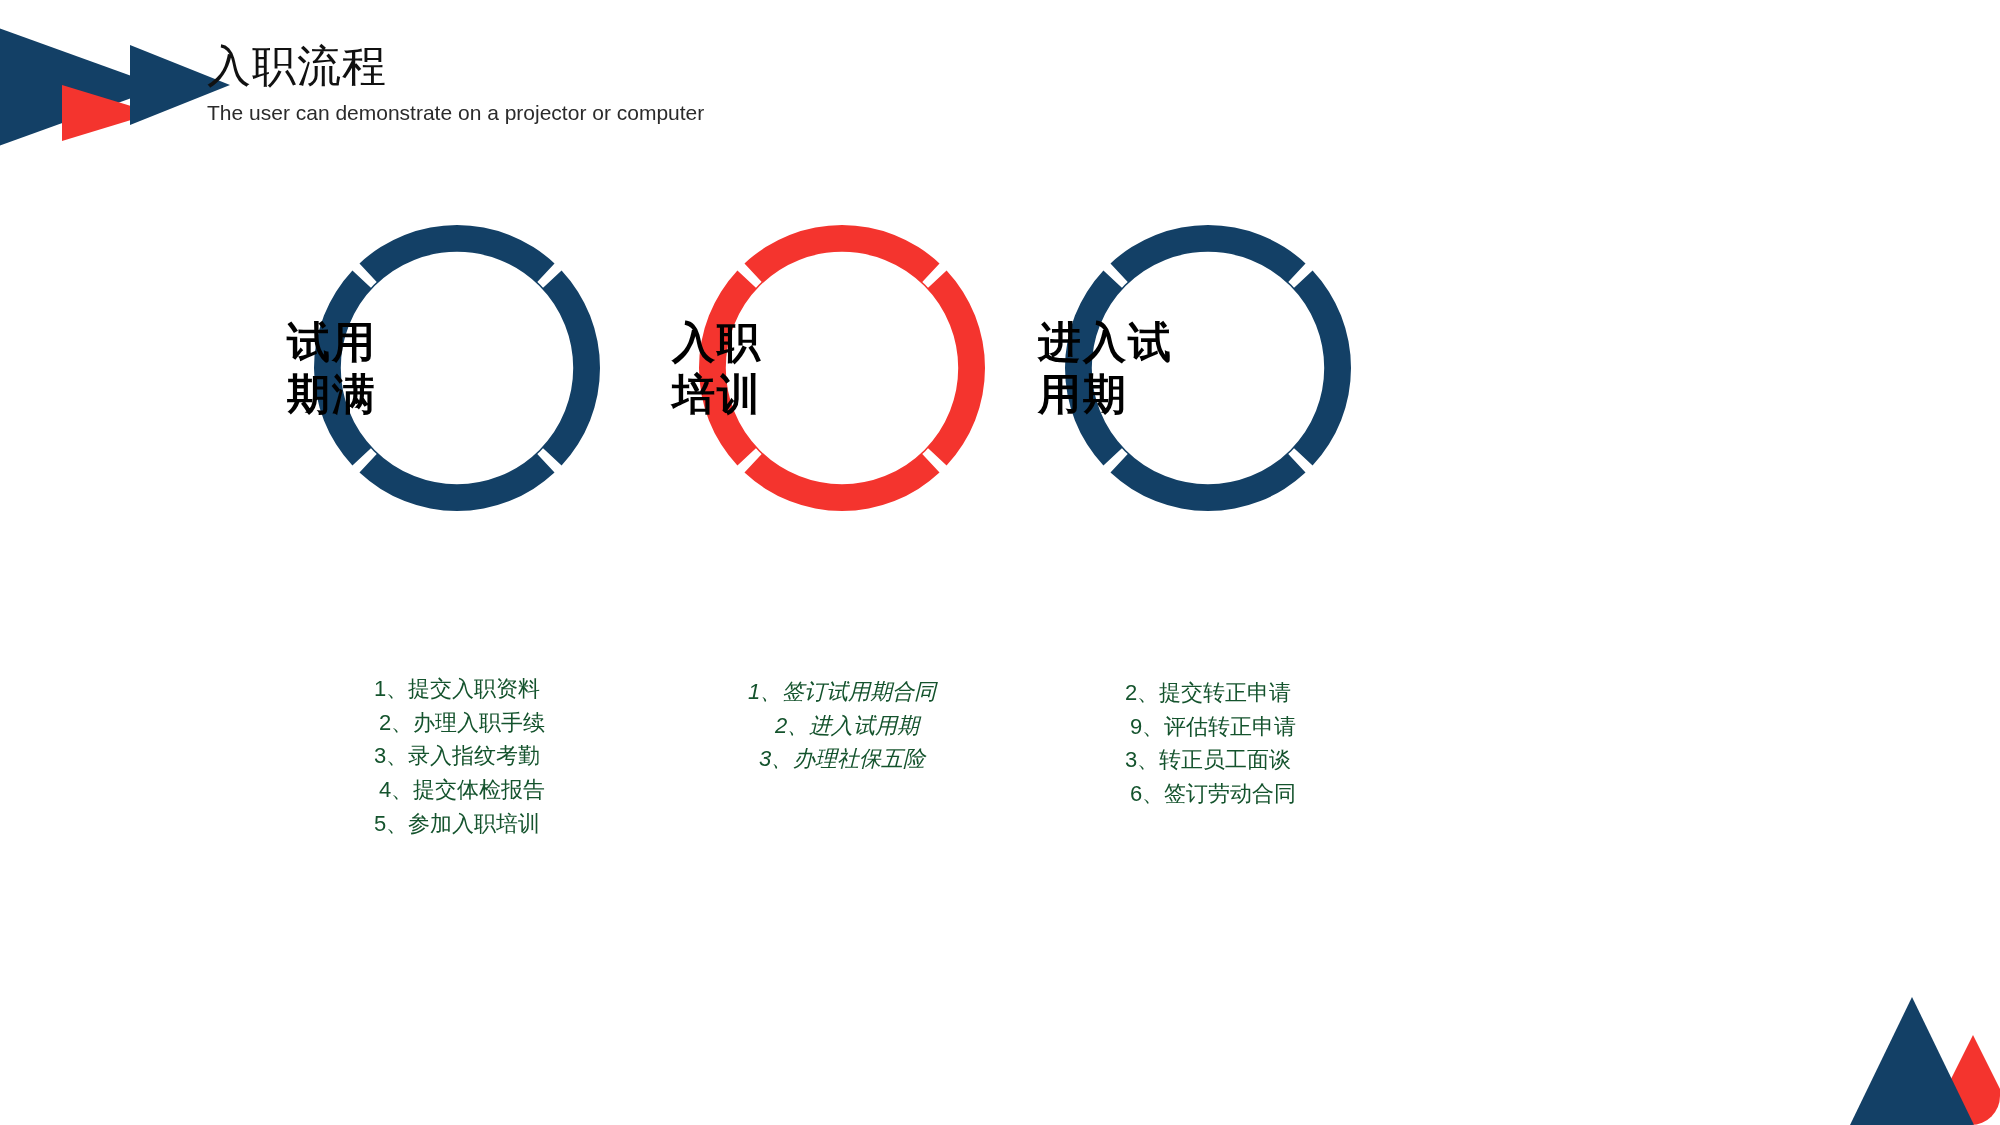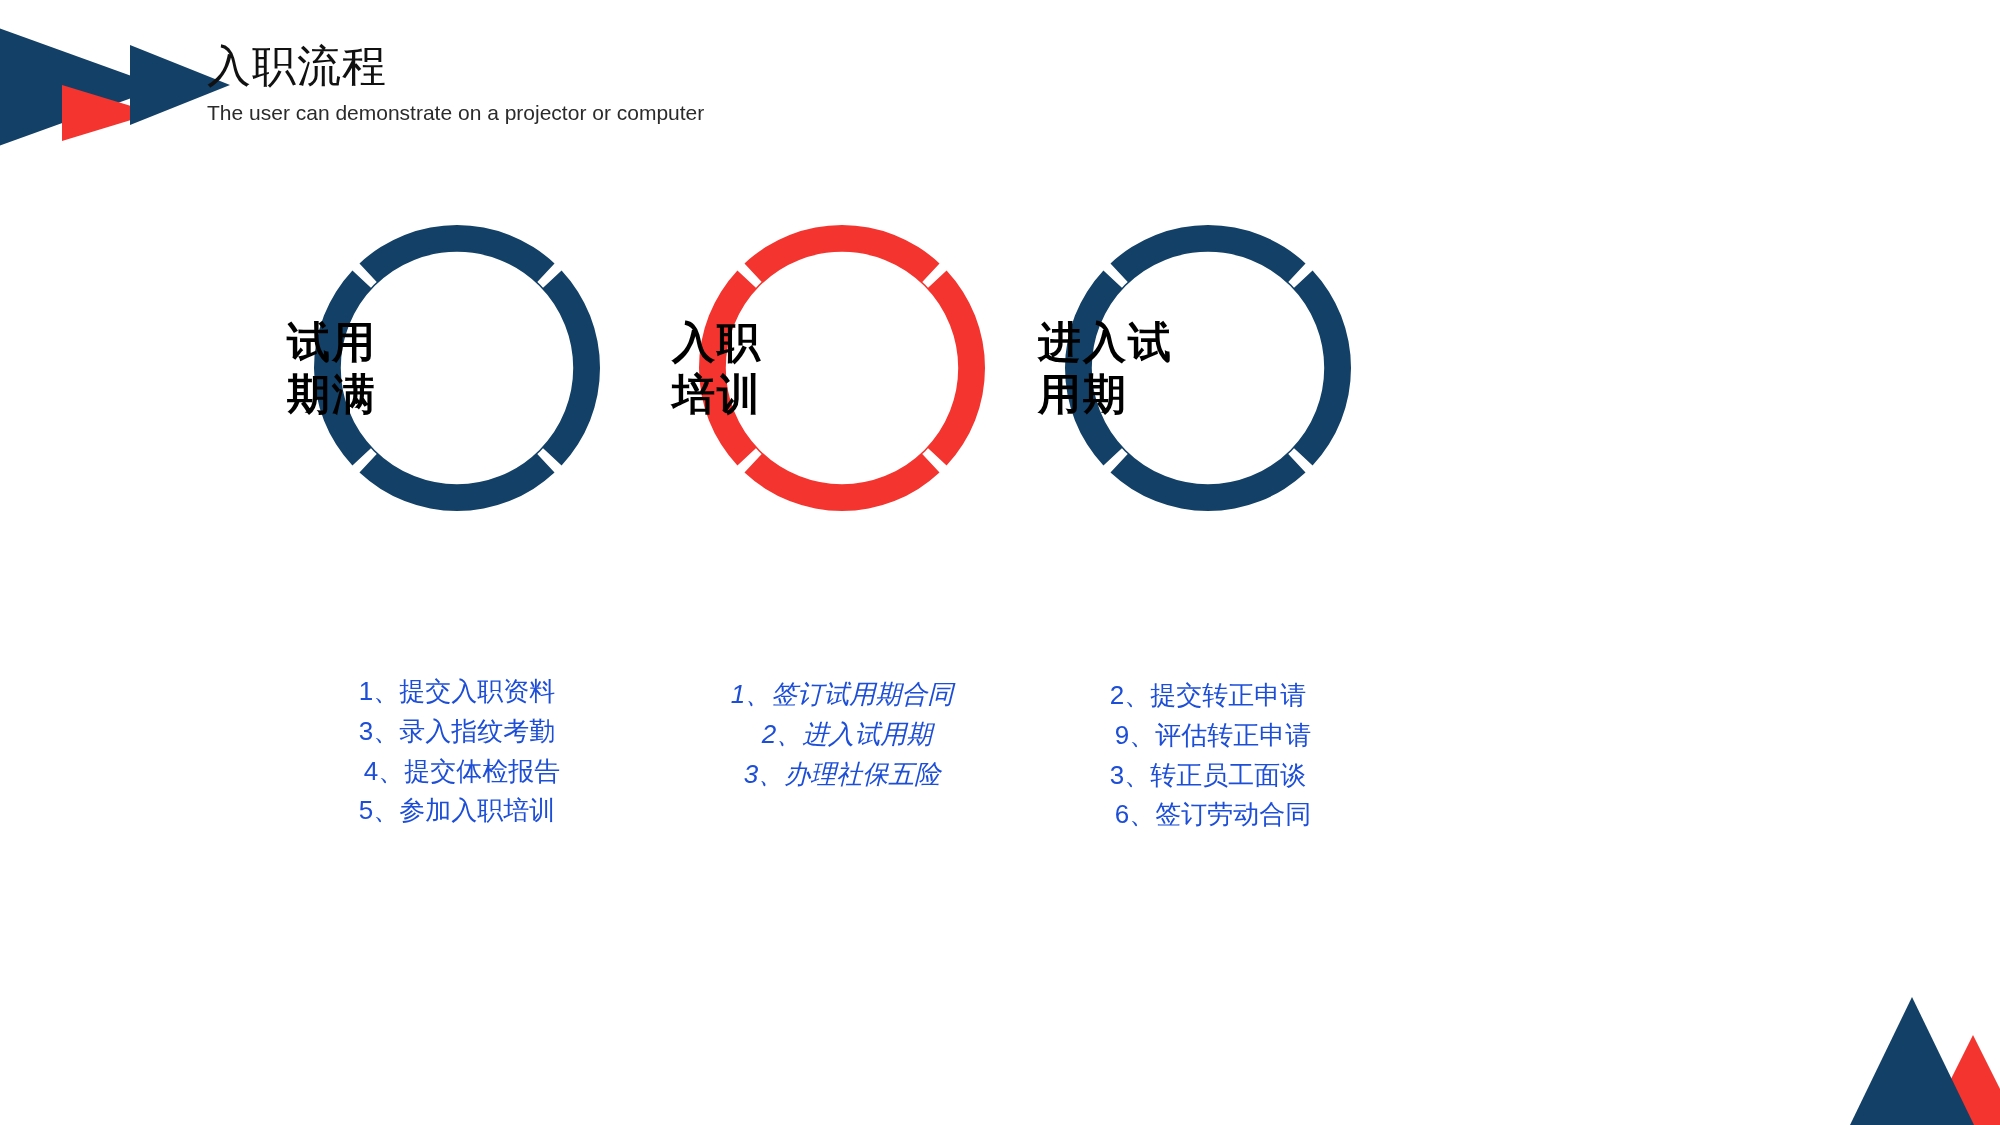--- a/index.html
+++ b/index.html
@@ -3,21 +3,21 @@
 <meta charset="utf-8">
 <style>
   html,body{margin:0;padding:0;}
   body{
     width:2000px;height:1125px;
     background:#ffffff;
     font-family:"Liberation Sans","DejaVu Sans",sans-serif;
     overflow:hidden;
     position:relative;
   }
-  .slide{position:absolute;inset:0;background:#fff;overflow:hidden;}
+  .slide{position:absolute;inset:0;background:#fff;overflow:hidden;border-radius:29px;}
 
   
   .deco-tl{position:absolute;left:0;top:0;width:280px;height:180px;}
   .tri{position:absolute;width:0;height:0;}
   
   .tri-big-navy{
     left:-10px;top:25px;
     border-top:62px solid transparent;
     border-bottom:62px solid transparent;
     border-left:172px solid #134066;
@@ -87,23 +87,23 @@
     font-weight:bold;
     line-height:1.22;
     color:#000;
     letter-spacing:2px;
   }
   .circle-label span{display:block;}
 
   
   .list{
     position:absolute;
-    font-size:26px;
+    font-size:22px;
     line-height:1.53;
-    color:#1d4ed8;
+    color:#14532d;
     text-align:center;
     white-space:nowrap;
   }
   .list .li{display:block;}
   .list .li.indent-1{padding-left:10px;}
 </style>
 </head>
 <body>
 
 <div class="slide">
@@ -171,20 +171,21 @@
       </div>
       <div class="circle-label">
           <span>进入试</span>
           <span>用期</span>
         </div>
     </div>
   </div>
 
   <div class="list" id="list-0" style="left:287px;top:672px;width:340px;">
       <div class="li">1、提交入职资料</div>
+      <div class="li indent-1">2、办理入职手续</div>
       <div class="li">3、录入指纹考勤</div>
       <div class="li indent-1">4、提交体检报告</div>
       <div class="li">5、参加入职培训</div>
     </div>
   <div class="list" id="list-1" style="left:672px;top:675px;width:340px;font-style:italic;">
       <div class="li">1、签订试用期合同</div>
       <div class="li indent-1">2、进入试用期</div>
       <div class="li">3、办理社保五险</div>
     </div>
   <div class="list" id="list-2" style="left:1038px;top:676px;width:340px;">

